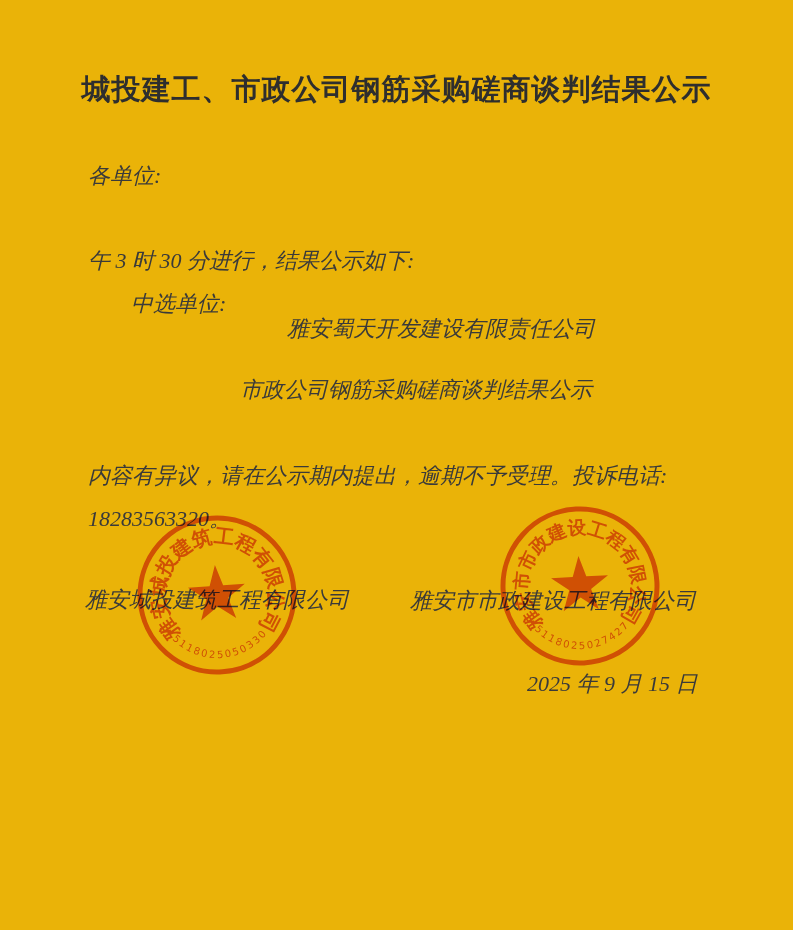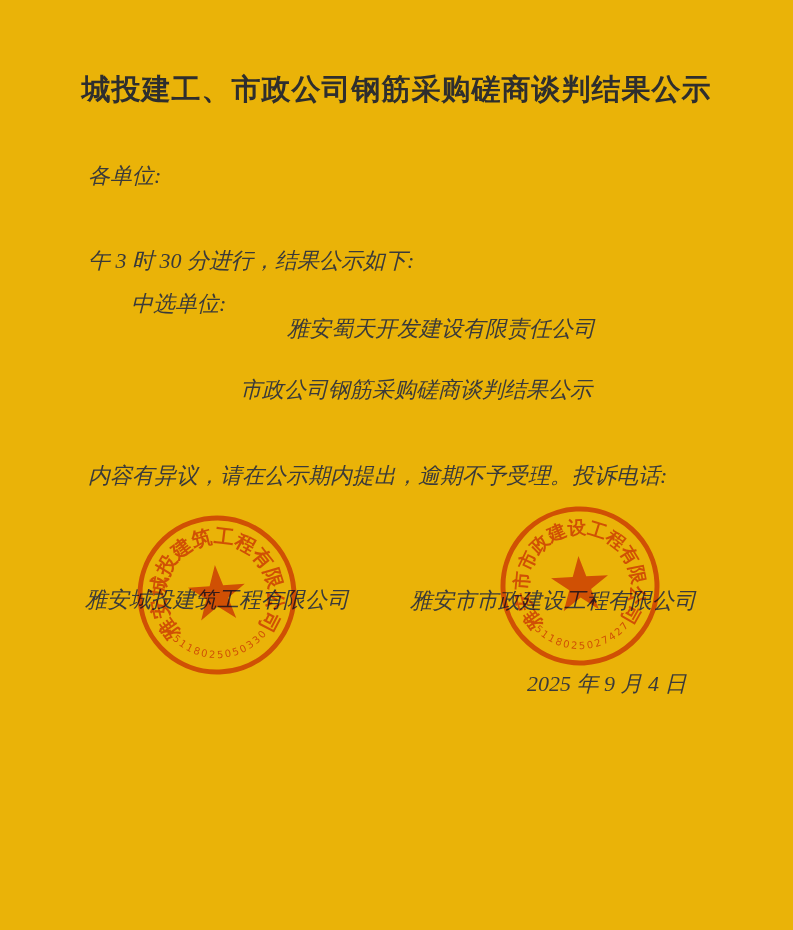--- a/index.html
+++ b/index.html
@@ -32,25 +32,26 @@
   <div class="line" style="top:163px;left:88px;">各单位:</div>
 
   <div class="line" style="top:248px;left:88px;">午 3 时 30 分进行，结果公示如下:</div>
 
   <div class="line" style="top:291px;left:131px;">中选单位:</div>
   <div class="line" style="top:316px;left:240px;margin-left:47px;">雅安蜀天开发建设有限责任公司</div>
   <div class="line" style="top:377px;left:240px;">市政公司钢筋采购磋商谈判结果公示</div>
 
   <div class="line" style="top:463px;left:88px;">内容有异议，请在公示期内提出，逾期不予受理。投诉电话:</div>
 
+  <div class="line" style="top:506px;left:88px;">18283563320。</div>
 
   <div class="line" style="top:587px;left:85px;">雅安城投建筑工程有限公司</div>
   <div class="line" style="top:588px;left:410px;">雅安市市政建设工程有限公司</div>
 
-  <div class="line" style="top:671px;left:527px;">2025 年 9 月 4 日</div>
+  <div class="line" style="top:671px;left:527px;">2025 年 9 月 15 日</div>
 
   <svg class="seal" style="top:510px;left:132px;transform:rotate(-4deg);" viewBox="0 0 170 170">
     <defs>
       <path id="sealArcL" d="M 48.2 121.8 A 52 52 0 1 1 121.8 121.8" fill="none"></path>
       <path id="sealNumL" d="M 30.4 116.5 A 63 63 0 0 0 139.6 116.5" fill="none"></path>
     </defs>
     <circle cx="85" cy="85" r="77" fill="none" stroke="#df5e59" stroke-width="5"></circle>
     <polygon points="85,55 91.8,75.7 113.5,75.7 95.9,88.6 102.6,109.3 85,96.5 67.4,109.3 74.1,88.6 56.5,75.7 78.2,75.7" fill="#df5e59"></polygon>
     <text font-size="20" font-weight="bold" fill="#df5e59" text-anchor="middle">
       <textPath href="#sealArcL" startOffset="50%">雅安城投建筑工程有限公司</textPath>

